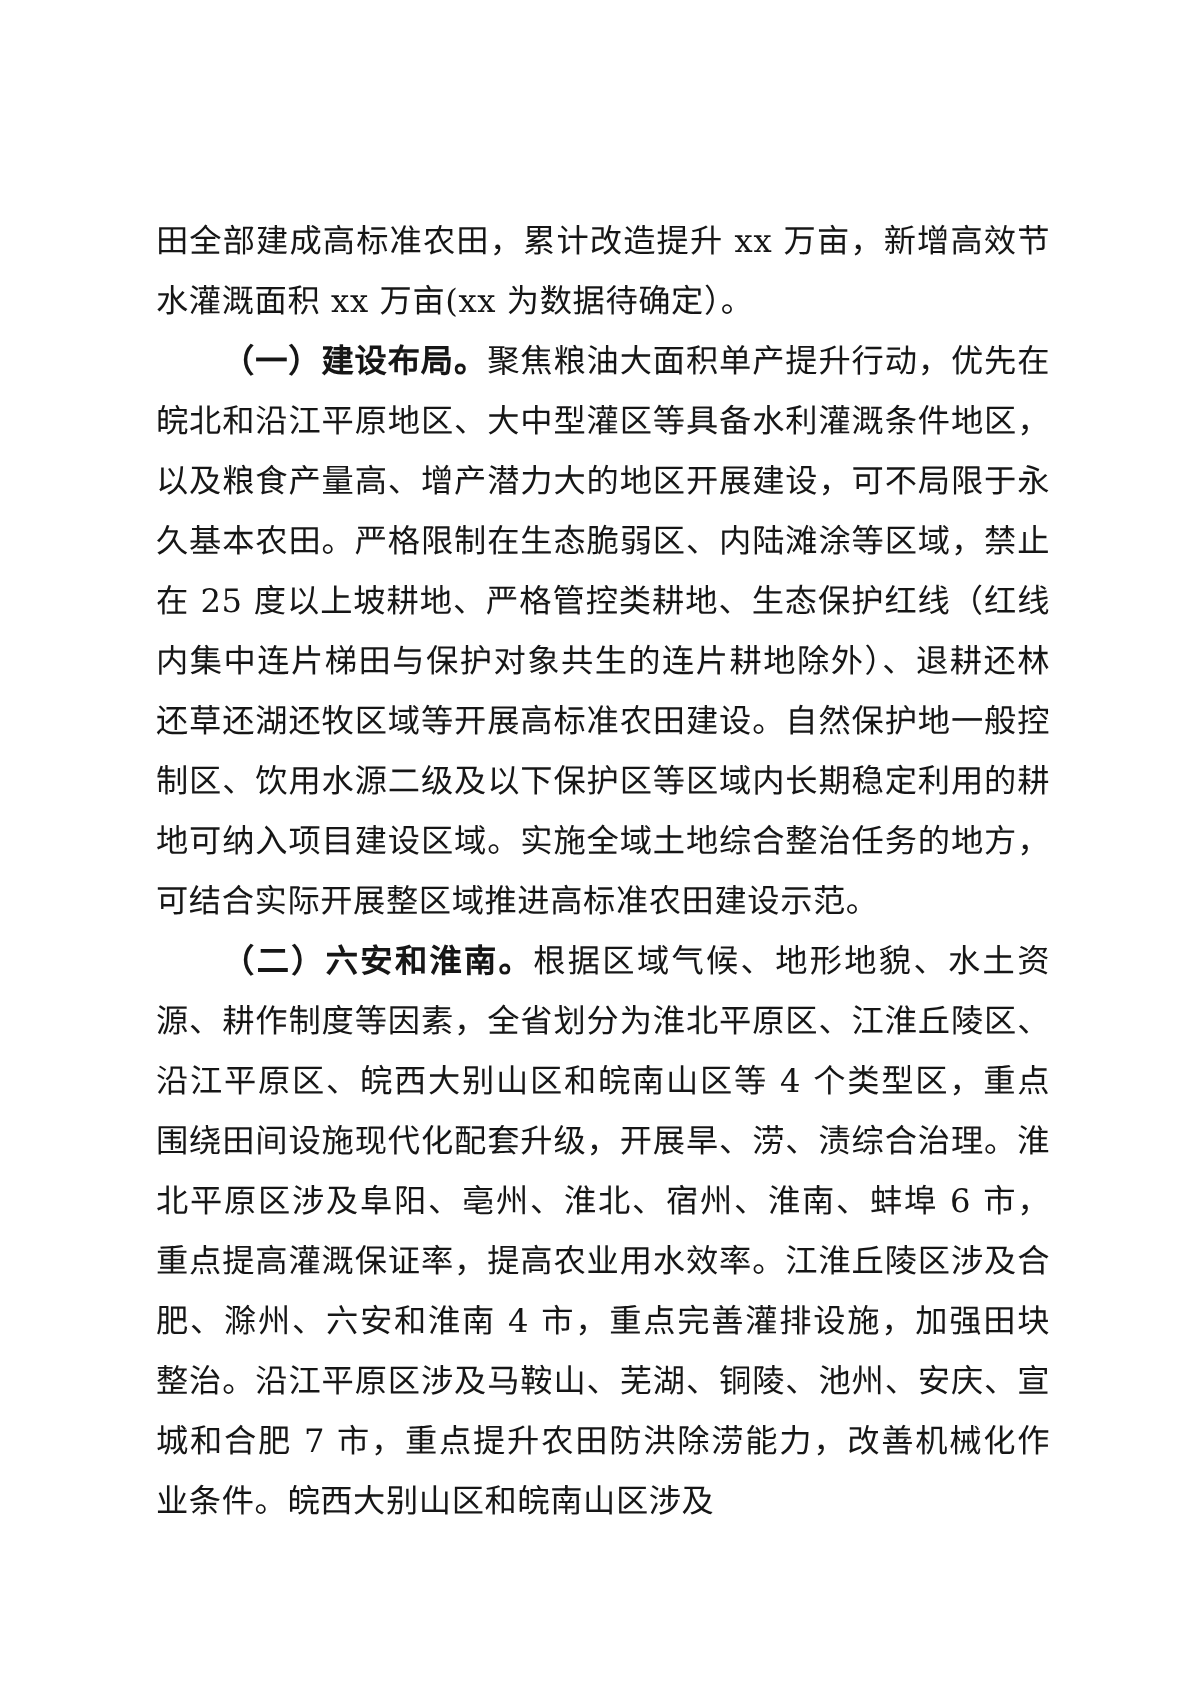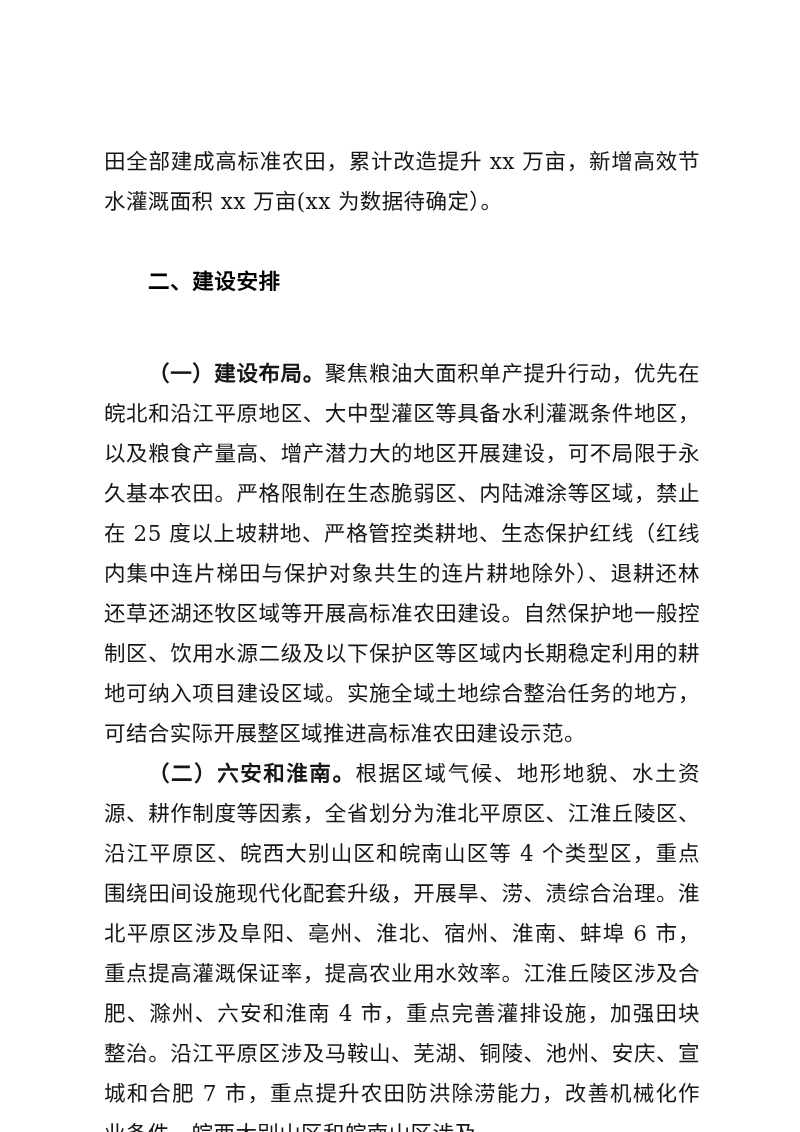--- a/index.html
+++ b/index.html
@@ -73,20 +73,19 @@
   }
 </style>
 </head>
 <body>
 
 <div class="page">
   <div class="content">
 
     <p class="para">田全部建成高标准农田，累计改造提升 xx 万亩，新增高效节水灌溉面积 xx 万亩(xx 为数据待确定）。</p>
 
-    <h2 class="h1">二、建设安排</h2>
 
     <p class="para indent gap-before"><span class="lead">（一）建设布局。</span><span>聚焦粮油大面积单产提升行动，优先在皖北和沿江平原地区、大中型灌区等具备水利灌溉条件地区，以及粮食产量高、增产潜力大的地区开展建设，可不局限于永久基本农田。严格限制在生态脆弱区、内陆滩涂等区域，禁止在 25 度以上坡耕地、严格管控类耕地、生态保护红线（红线内集中连片梯田与保护对象共生的连片耕地除外）、退耕还林还草还湖还牧区域等开展高标准农田建设。自然保护地一般控制区、饮用水源二级及以下保护区等区域内长期稳定利用的耕地可纳入项目建设区域。实施全域土地综合整治任务的地方，可结合实际开展整区域推进高标准农田建设示范。</span></p>
 
     <p class="para indent gap-before"><span class="lead">（二）六安和淮南。</span><span>根据区域气候、地形地貌、水土资源、耕作制度等因素，全省划分为淮北平原区、江淮丘陵区、沿江平原区、皖西大别山区和皖南山区等 4 个类型区，重点围绕田间设施现代化配套升级，开展旱、涝、渍综合治理。淮北平原区涉及阜阳、亳州、淮北、宿州、淮南、蚌埠 6 市，重点提高灌溉保证率，提高农业用水效率。江淮丘陵区涉及合肥、滁州、六安和淮南 4 市，重点完善灌排设施，加强田块整治。沿江平原区涉及马鞍山、芜湖、铜陵、池州、安庆、宣城和合肥 7 市，重点提升农田防洪除涝能力，改善机械化作业条件。皖西大别山区和皖南山区涉及</span></p>
 
   </div>
 </div>
 
 </body></html>

